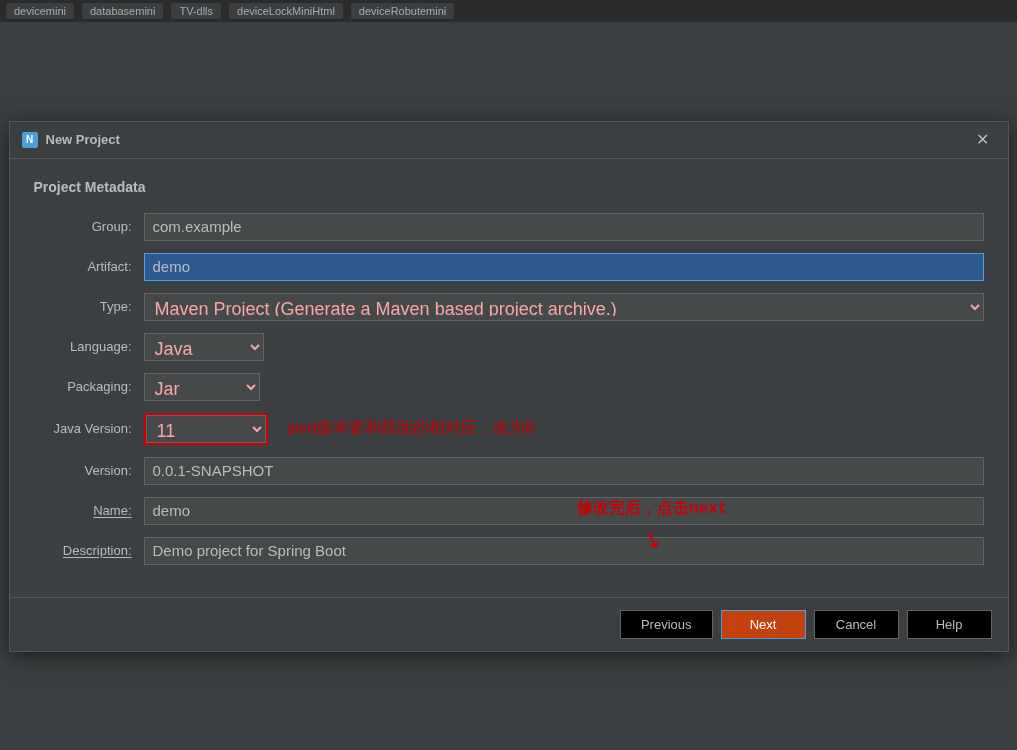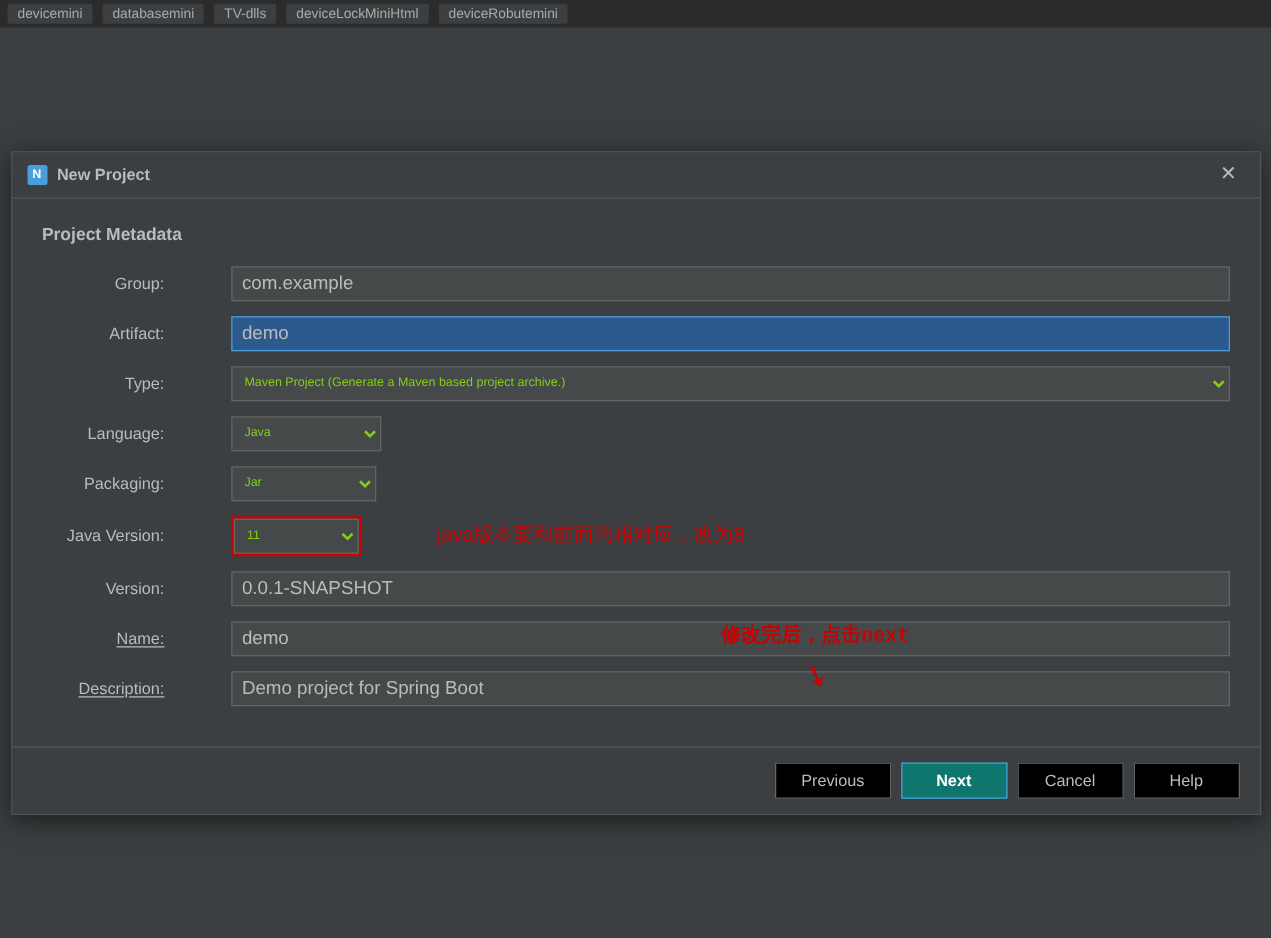--- a/index.html
+++ b/index.html
@@ -106,21 +106,20 @@
       font-weight: bold;
       color: #bbbbbb;
       font-size: 14px;
       margin-bottom: 18px;
     }
 
     .form-row {
       display: flex;
       align-items: center;
       margin-bottom: 12px;
-      gap: 41px;
     }
 
     .form-label {
       width: 110px;
       text-align: right;
       padding-right: 12px;
       color: #bbbbbb;
       font-size: 13px;
       flex-shrink: 0;
     }
@@ -155,23 +154,23 @@
     .annotation-red {
       color: #cc0000;
       font-size: 16px;
       font-weight: normal;
       margin-left: 20px;
     }
 
     select.form-select {
       background: #45494a;
       border: 1px solid #646464;
-      color: #84cc16;
+      color: #fca5a5;
       padding: 4px 6px;
-      font-size: 10px;
+      font-size: 18px;
       height: 28px;
       cursor: pointer;
       outline: none;
     }
 
     .type-select-full {
       flex: 1;
     }
 
     .java-version-select-wrapper {
@@ -194,24 +193,23 @@
       font-size: 13px;
       border: 1px solid #646464;
       background: #000000;
       color: #bbbbbb;
       cursor: pointer;
       min-width: 85px;
       text-align: center;
     }
 
     .btn.primary {
-      background: #0f766e;
+      background: #c2410c;
       border-color: #4a9eda;
       color: white;
-      font-weight: bold;
     }
 
     .annotation-area {
       position: absolute;
       right: 280px;
       top: -100px;
       display: flex;
       flex-direction: column;
       align-items: center;
       font-family: Liberation Mono, monospace;
@@ -289,21 +287,21 @@
         <label class="form-label">Packaging:</label>
         <select class="form-select" style="width:116px;">
           <option>Jar</option>
           <option>War</option>
         </select>
       </div>
 
       <div class="form-row java-version-row">
         <label class="form-label">Java Version:</label>
         <div class="java-version-select-wrapper">
-          <select class="form-select" style="width:100px;">
+          <select class="form-select" style="width:120px;">
             <option>11</option>
             <option>8</option>
             <option>17</option>
             <option>21</option>
           </select>
         </div>
         <span class="annotation-red">java版本要和前面的相对应，改为8</span>
       </div>
 
       <div class="form-row">

